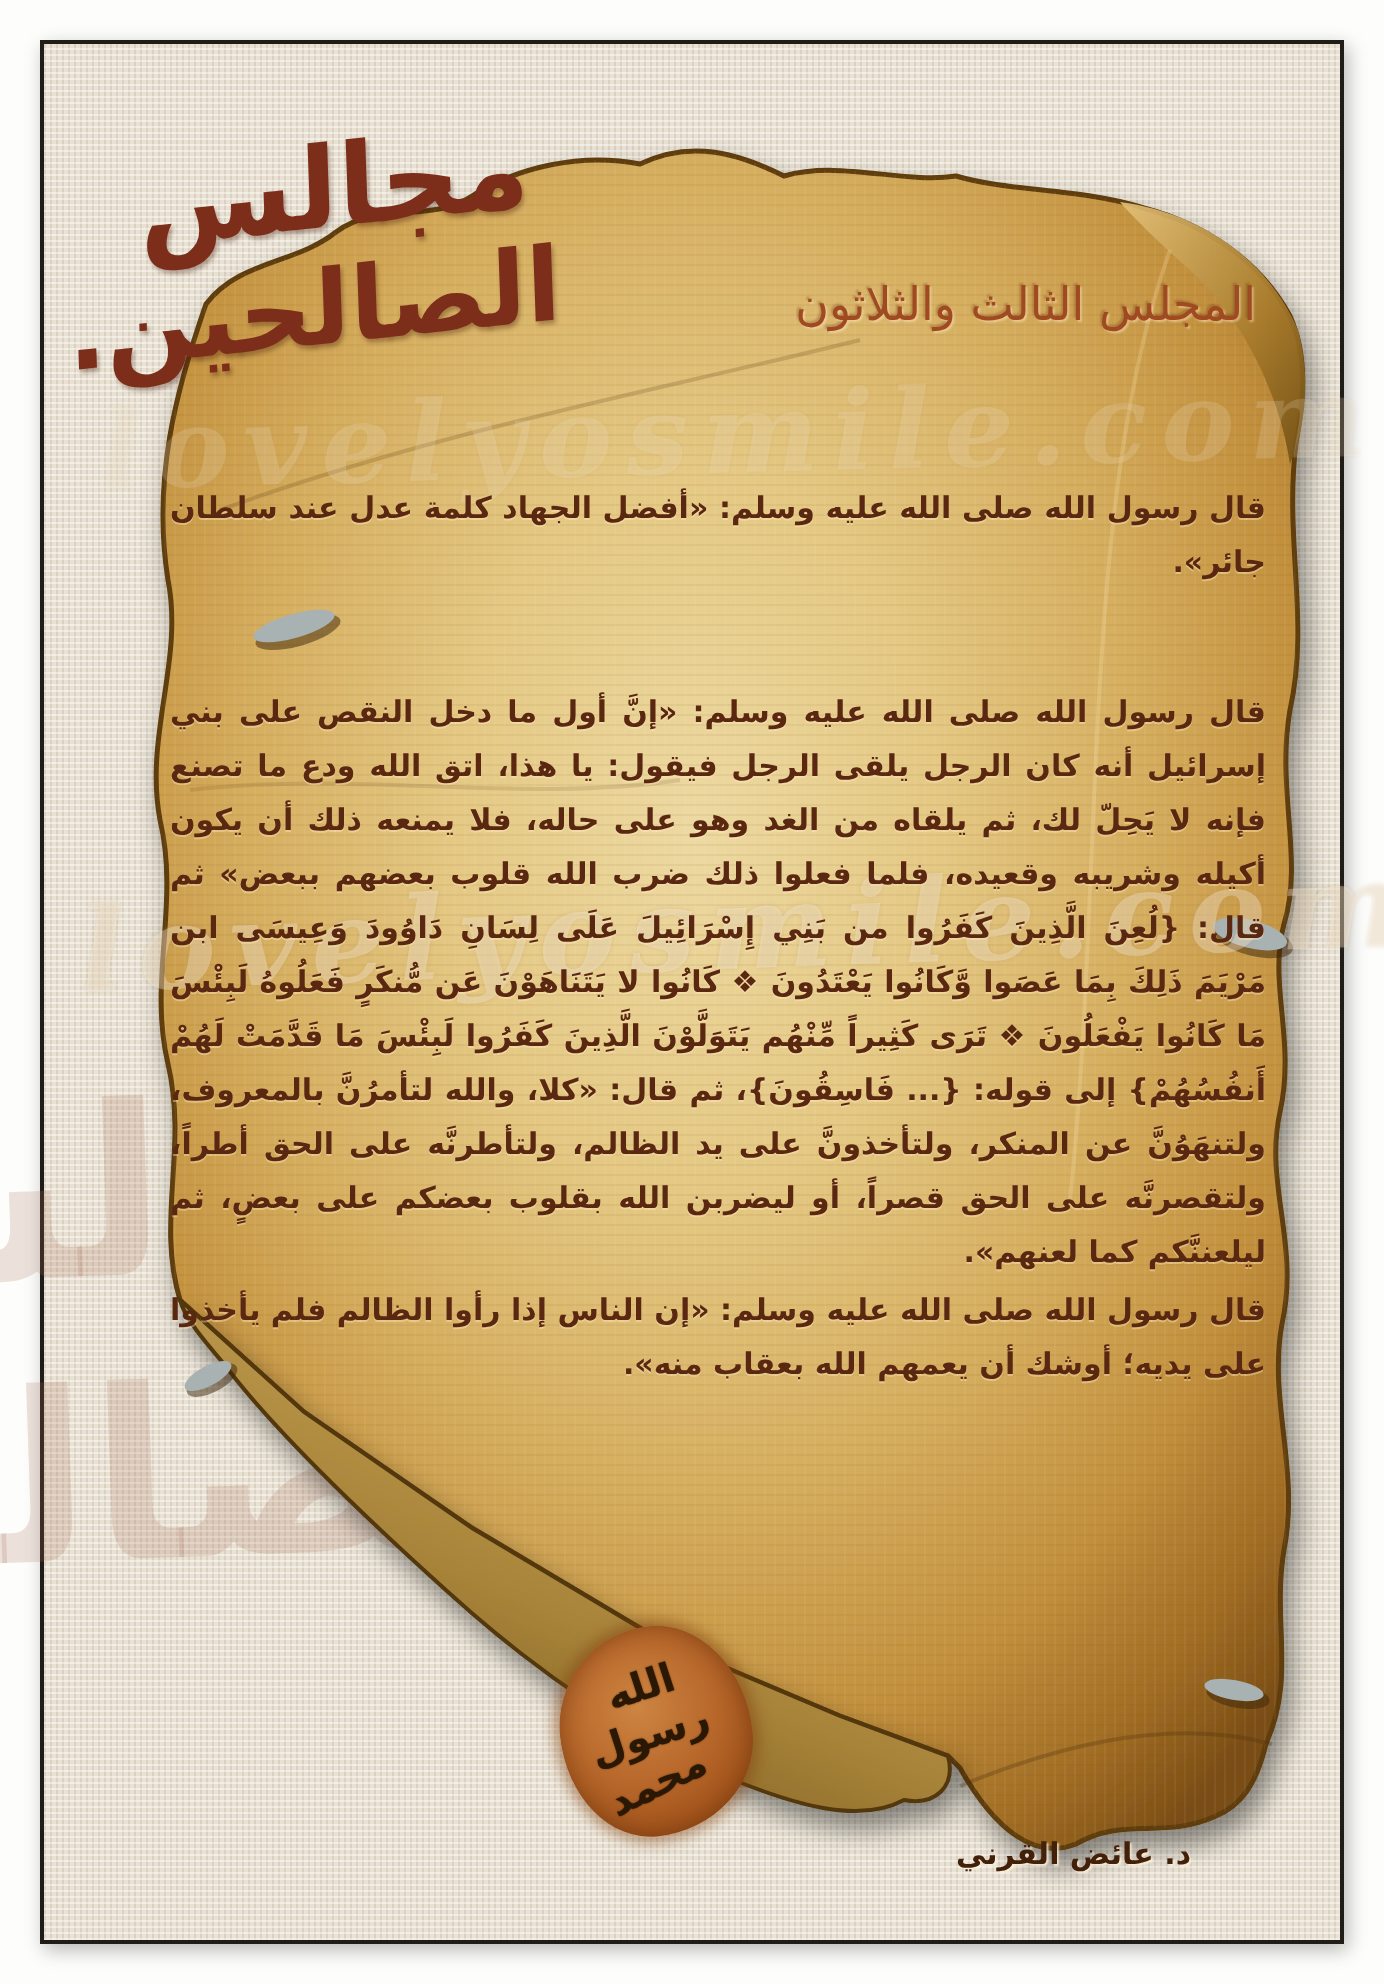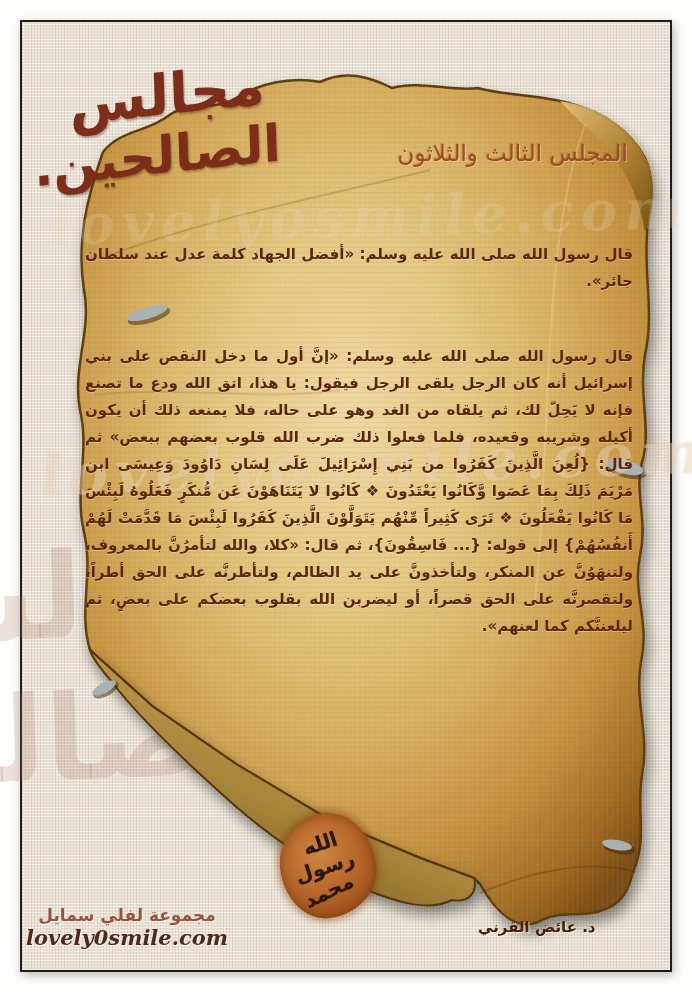--- a/index.html
+++ b/index.html
@@ -226,29 +226,26 @@
     <span class="l1">مجالس</span>
     <span class="l2">الصالحين.</span>
   </div>
 
   <div class="session">المجلس الثالث والثلاثون</div>
 
   <div class="body-text p1">قال رسول الله صلى الله عليه وسلم: «أفضل الجهاد كلمة عدل عند سلطان جائر».</div>
 
   <div class="body-text p2">قال رسول الله صلى الله عليه وسلم: «إنَّ أول ما دخل النقص على بني إسرائيل أنه كان الرجل يلقى الرجل فيقول: يا هذا، اتق الله ودع ما تصنع فإنه لا يَحِلّ لك، ثم يلقاه من الغد وهو على حاله، فلا يمنعه ذلك أن يكون أكيله وشريبه وقعيده، فلما فعلوا ذلك ضرب الله قلوب بعضهم ببعض» ثم قال: {لُعِنَ الَّذِينَ كَفَرُوا من بَنِي إِسْرَائِيلَ عَلَى لِسَانِ دَاوُودَ وَعِيسَى ابن مَرْيَمَ ذَلِكَ بِمَا عَصَوا وَّكَانُوا يَعْتَدُونَ ❖ كَانُوا لا يَتَنَاهَوْنَ عَن مُّنكَرٍ فَعَلُوهُ لَبِئْسَ مَا كَانُوا يَفْعَلُونَ ❖ تَرَى كَثِيراً مِّنْهُم يَتَوَلَّوْنَ الَّذِينَ كَفَرُوا لَبِئْسَ مَا قَدَّمَتْ لَهُمْ أَنفُسُهُمْ} إلى قوله: {... فَاسِقُونَ}، ثم قال: «كلا، والله لتأمرُنَّ بالمعروف، ولتنهَوُنَّ عن المنكر، ولتأخذونَّ على يد الظالم، ولتأطرنَّه على الحق أطراً، ولتقصرنَّه على الحق قصراً، أو ليضربن الله بقلوب بعضكم على بعضٍ، ثم ليلعننَّكم كما لعنهم».</div>
 
+  <div class="body-text p3">قال رسول الله صلى الله عليه وسلم: «إن الناس إذا رأوا الظالم فلم يأخذوا على يديه؛ أوشك أن يعمهم الله بعقاب منه».</div>
 
   <div class="seal">
     <div class="seal-text">
       <span class="s1">الله</span><br>
       <span class="s2">رسول</span><br>
       <span class="s3">محمد</span>
     </div>
   </div>
 
   <div class="attrib">د. عائض القرني</div>
 
-  <div class="footer">
-    <div class="footer-ar">مجموعة لفلي سمايل</div>
-    <div class="footer-en">lovely0smile.com</div>
-  </div>
 
 </div>
 
 </body></html>

